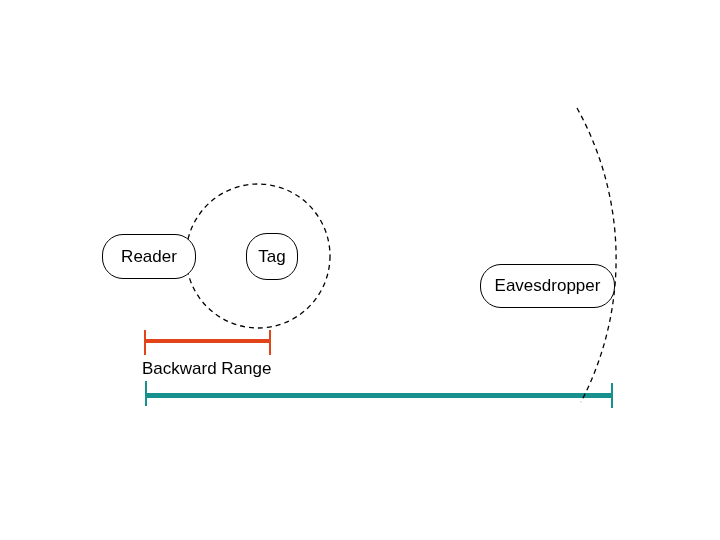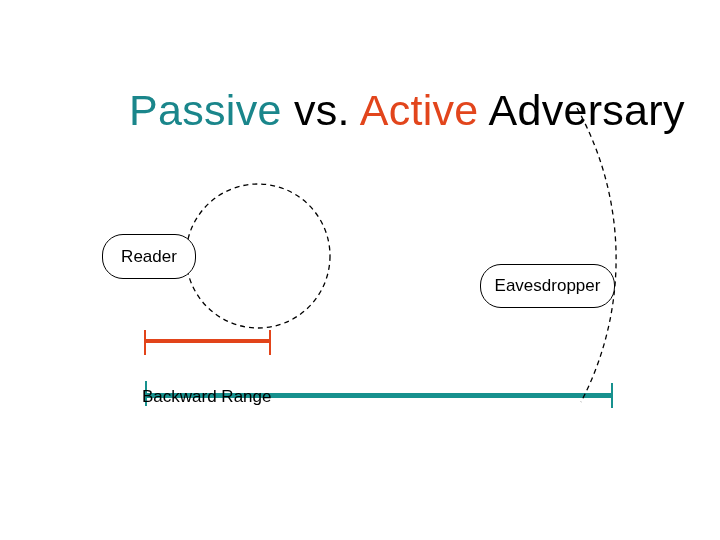--- a/index.html
+++ b/index.html
@@ -50,55 +50,55 @@
 
   
   .range-bar  { position: absolute; z-index: 1; }
   .range-tick { position: absolute; z-index: 1; }
 
   #backward-bar        { left: 146px; top: 339px; width: 123px; height: 4px; }
   #backward-tick-left  { left: 144px; top: 330px; width: 2px;  height: 25px; }
   #backward-tick-right { left: 269px; top: 330px; width: 2px;  height: 25px; }
   #backward-label {
     position: absolute; left: 142px; top: 359px;
-    font-size: 17px; z-index: 3; margin-top: 28px;
+    font-size: 17px; z-index: 3;
   }
 
   #forward-bar        { left: 147px; top: 393px; width: 465px; height: 5px; }
   #forward-tick-left  { left: 145px; top: 381px; width: 2px;  height: 25px; }
   #forward-tick-right { left: 611px; top: 383px; width: 2px;  height: 25px; }
   #forward-label {
     position: absolute; left: 305px; top: 408px;
     font-size: 17px; z-index: 3;
   }
 </style>
 </head>
 <body>
 
 <div id="slide">
 
-  <div id="title">
-    <span style="color: rgb(26, 134, 139);">Passive </span><span style="color: rgb(0, 0, 0);">vs. </span><span style="color: rgb(226, 69, 28);">Active </span><span style="color: rgb(0, 0, 0);">Adversary</span>
-  </div>
 
   <div class="range-bar" id="backward-bar" style="background-color: rgb(226, 68, 26);"></div>
   <div class="range-tick" id="backward-tick-left" style="background-color: rgb(226, 68, 26);"></div>
   <div class="range-tick" id="backward-tick-right" style="background-color: rgb(226, 68, 26);"></div>
 
   <div class="range-bar" id="forward-bar" style="background-color: rgb(23, 145, 142);"></div>
   <div class="range-tick" id="forward-tick-left" style="background-color: rgb(23, 145, 142);"></div>
   <div class="range-tick" id="forward-tick-right" style="background-color: rgb(23, 145, 142);"></div>
 
   <svg id="shapes-svg" viewBox="0 0 720 540">
     <circle cx="258" cy="256" r="72" fill="none" stroke="#000000" stroke-width="1.3" stroke-dasharray="5 4"></circle>
     <path d="M 577 108 A 310 310 0 0 1 581 402" fill="none" stroke="#000000" stroke-width="1.3" stroke-dasharray="5 4"></path>
   </svg>
 
   <div class="node-box" id="reader-box">
     <span>Reader</span>
   </div>
+  <div class="node-box" id="tag-box">
+    <span>Tag</span>
+  </div>
   <div class="node-box" id="eavesdropper-box">
     <span>Eavesdropper</span>
   </div>
 
   <div id="backward-label">Backward Range</div>
 
 </div>
 
 </body></html>

